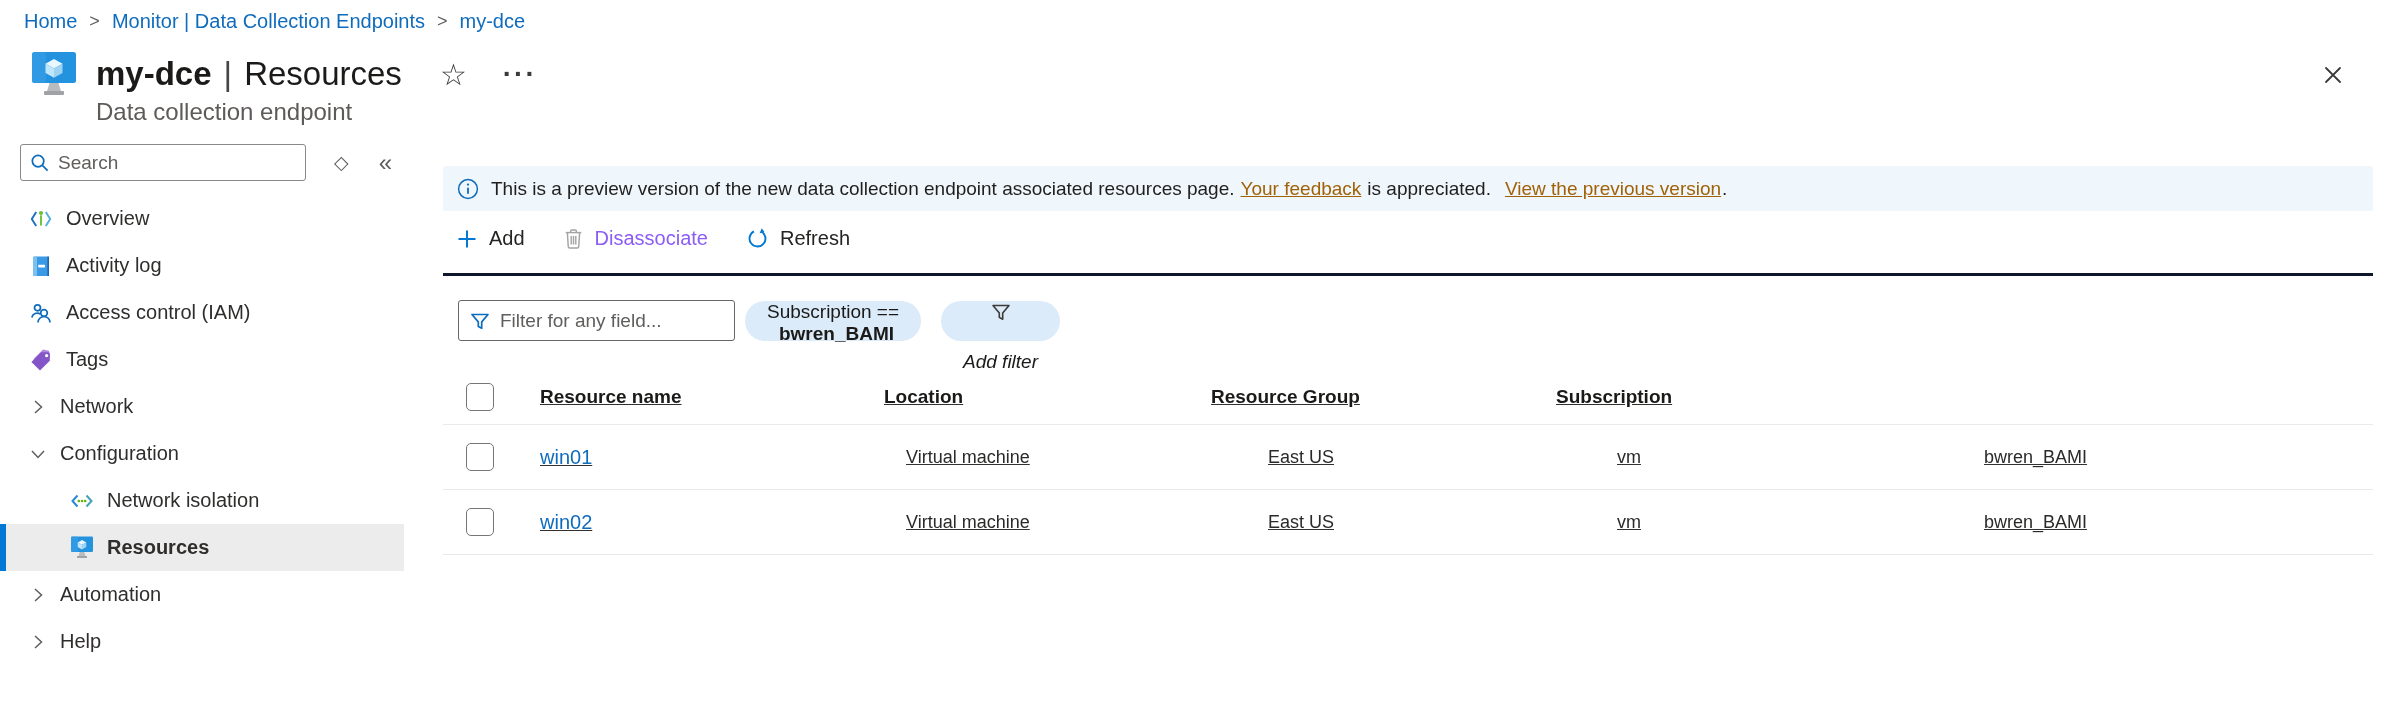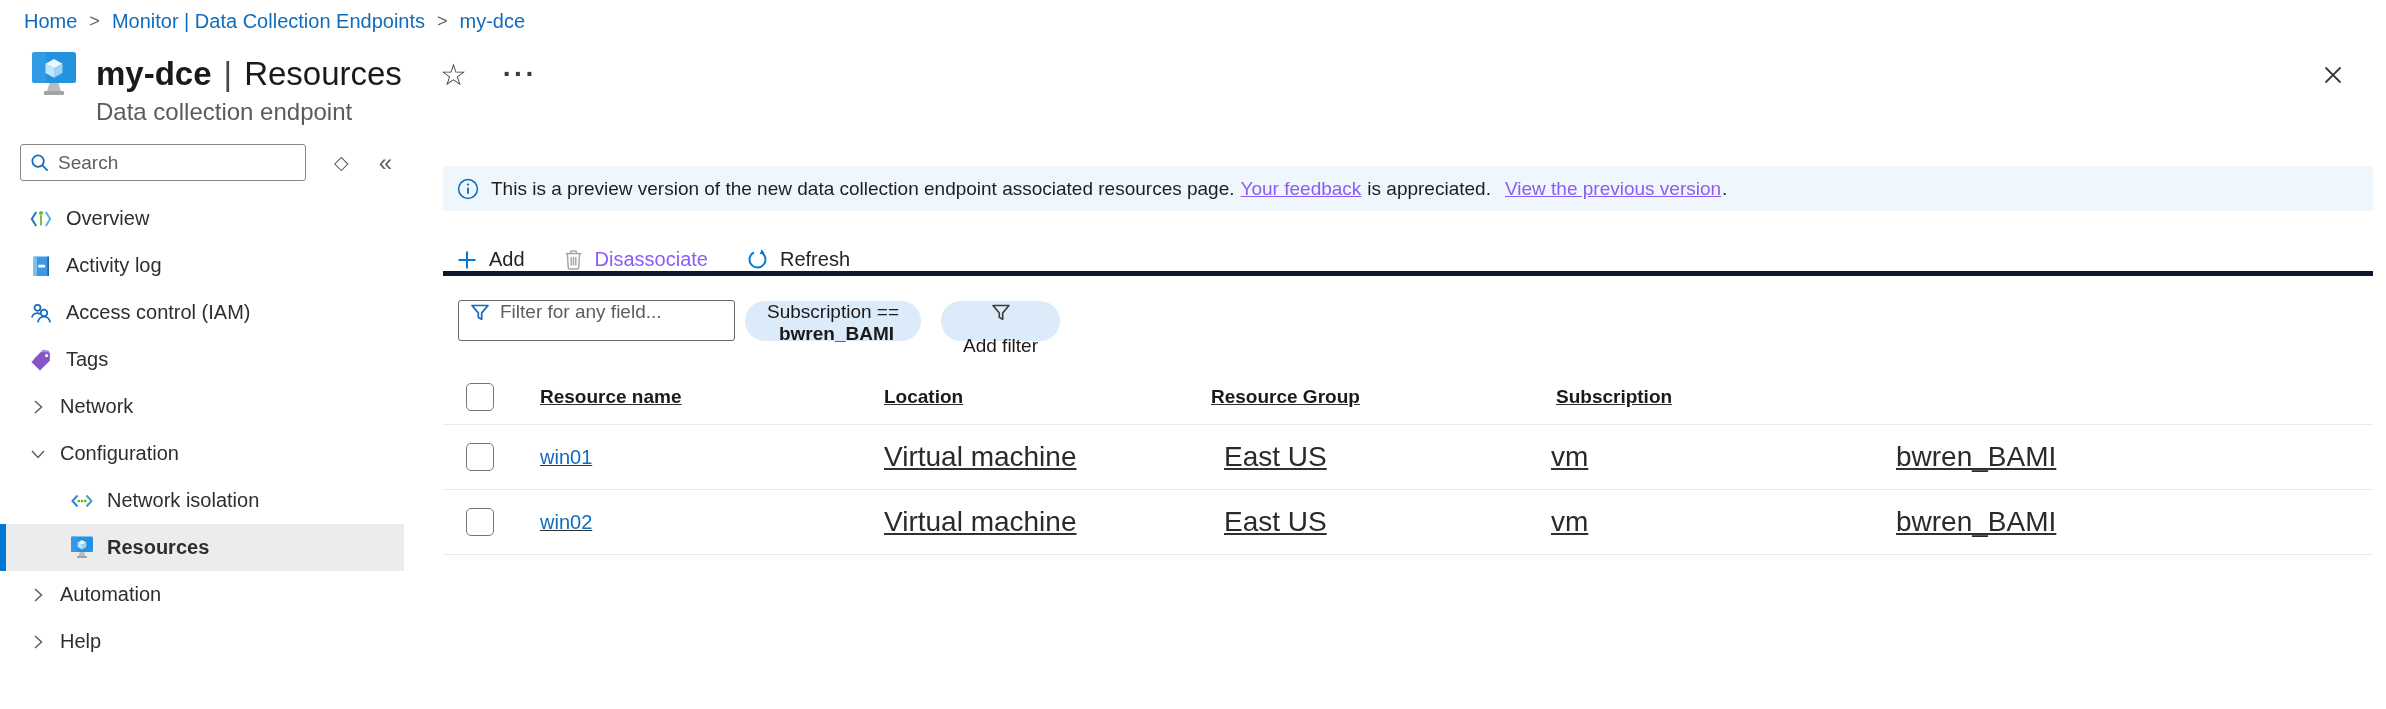--- a/index.html
+++ b/index.html
@@ -45,51 +45,51 @@
   .nav-item .lbl { margin-left:13px; }
   .nav-item.sub .ico { margin-left:70px; }
   .nav-item.selected { background:#ececec; }
   .nav-item.selected::before { content:""; position:absolute; left:0; top:0; bottom:0; width:6px; background:#0078d4; }
   .nav-item.selected .lbl { font-weight:700; }
 
   
   .main { position:absolute; left:443px; top:166px; width:1930px; }
   .banner { height:45px; background:#eff6fc; border-radius:2px; display:flex; align-items:center; padding:0 14px; font-size:19px; color:#201f1e; }
   .banner .b-ico { width:22px; height:22px; margin-right:12px; flex:0 0 auto; }
-  .banner a { color:#8b5cf6; text-decoration:underline; margin:0 6px; }
+  .banner a { color:#a16207; text-decoration:underline; margin:0 6px; }
   .banner .gap { margin-left:14px; }
 
-  .toolbar { margin-top:16px; height:49px; display:flex; align-items:flex-end; border-bottom:5px solid #0f172a; }
+  .toolbar { margin-top:16px; height:49px; display:flex; align-items:flex-start; border-bottom:3px solid #0f172a; }
   .tb-btn { display:flex; align-items:center; gap:11px; font-size:20px; color:#252423; cursor:pointer; margin-left:13px; }
   .tb-btn + .tb-btn { margin-left:38px; }
   .tb-btn.disabled { color:#8b5cf6; cursor:default; }
 
   .filter-row { margin-top:24px; display:flex; align-items:center; }
-  .filter-input { width:277px; height:41px; border:1px solid #696765; border-radius:3px; display:flex; align-items:flex-start; padding:0 10px; margin-left:15px; background:#fff; }
+  .filter-input { width:277px; height:41px; border:1px solid #696765; border-radius:3px; display:flex; align-items:center; padding:0 10px; margin-left:15px; background:#fff; }
   .filter-input input { border:none; outline:none; font-size:19px; width:100%; margin-left:9px; color:#323130;
      font-family:"Liberation Sans","DejaVu Sans",sans-serif; }
   .filter-input input::placeholder { color:#605e5c; }
   .pill { height:40px; border-radius:20px; background:#dcebf9; display:flex; align-items:center; padding:0 22px; font-size:19px; color:#1b1a19; cursor:pointer;flex-direction:column; }
   .pill-applied { margin-left:10px; }
   .pill-value { font-weight:700; margin-left:7px; }
-  .pill-add { margin-left:20px; gap:12px; }
+  .pill-add { margin-left:20px; gap:28px;font-style:italic; }
 
   
   .table { margin-top:28px; }
   .t-row { display:flex; align-items:center; border-bottom:1px solid #eceae8;text-decoration:underline; }
   .t-head { height:56px; }
   .t-body { height:65px; }
   .c0 { width:97px; padding-left:23px; flex:0 0 auto; }
   .c1 { width:344px; flex:0 0 auto; }
   .c2 { width:340px; flex:0 0 auto; }
   .c3 { width:327px; flex:0 0 auto; }
   .c4 { width:345px; flex:0 0 auto; }
   .c5 { flex:1 1 auto; }
   .t-head .hc { font-size:19px; font-weight:700; color:#1b1a19; }
-  .t-body .cell { font-size:28px; color:#2b2a29; }
+  .t-body .cell { font-size:18px; color:#2b2a29;margin-left:22px; }
   .t-body a.res-link { color:#0f6cbd; font-size:20px; }
   .cbx { width:28px; height:28px; border:1.5px solid #767674; border-radius:5px; background:#fff; cursor:pointer; }
 
   svg { display:block; }
 </style>
 </head>
 <body>
 
 <div class="breadcrumb">
   <a>Home</a>

